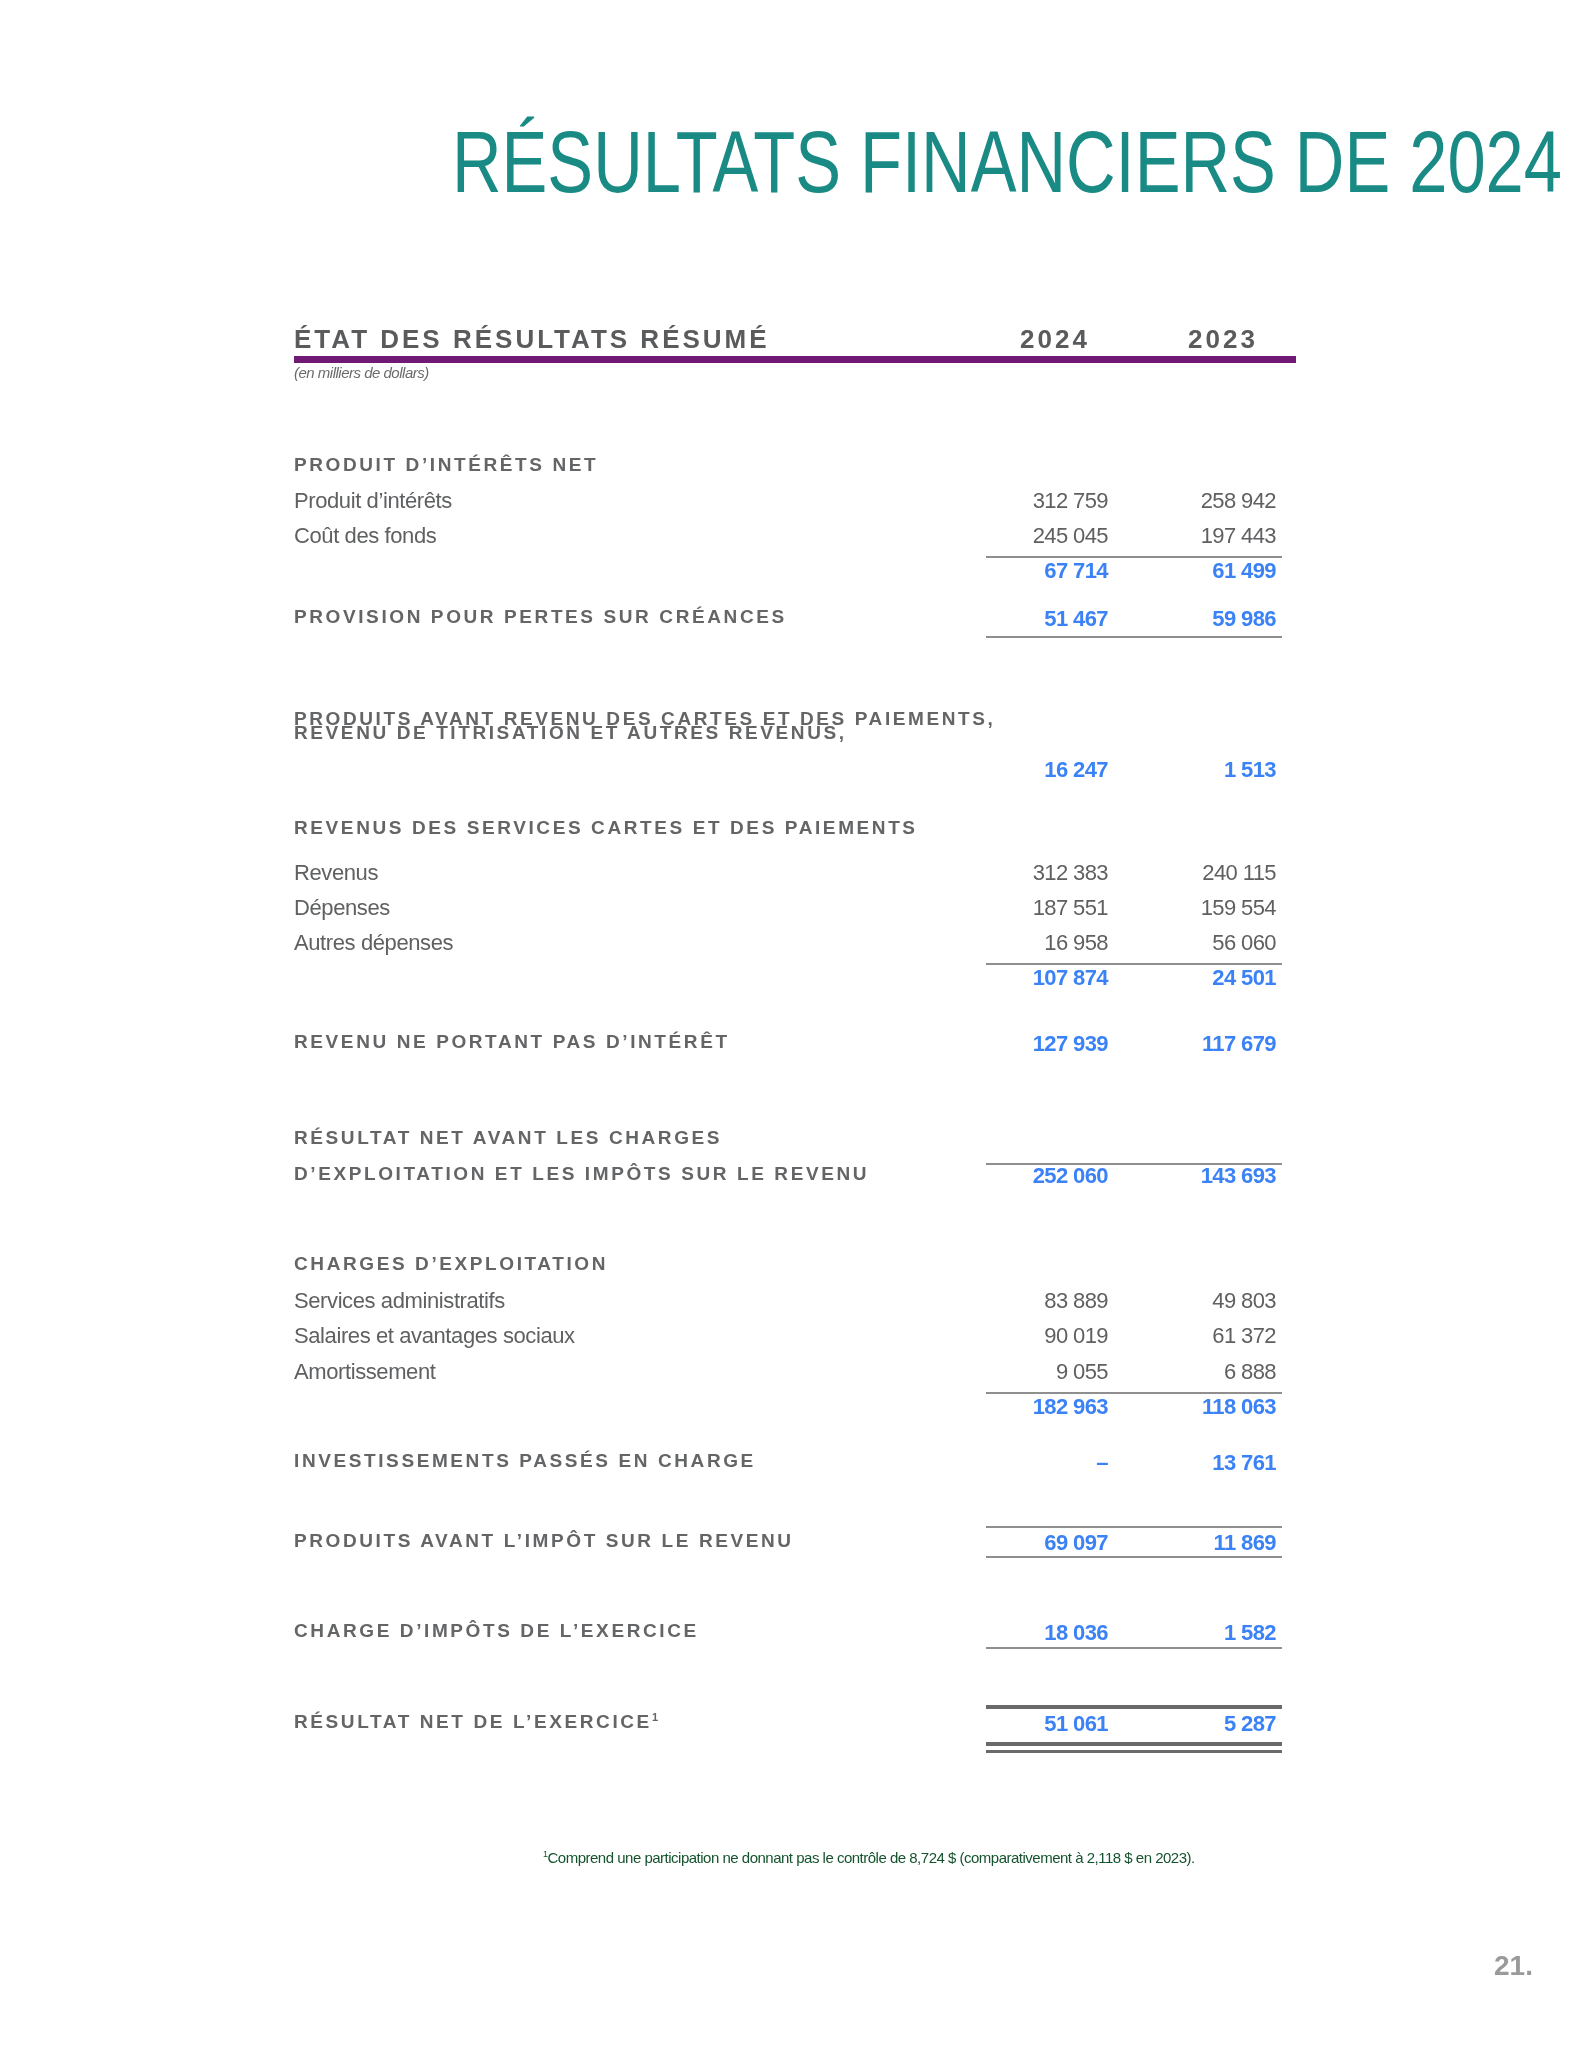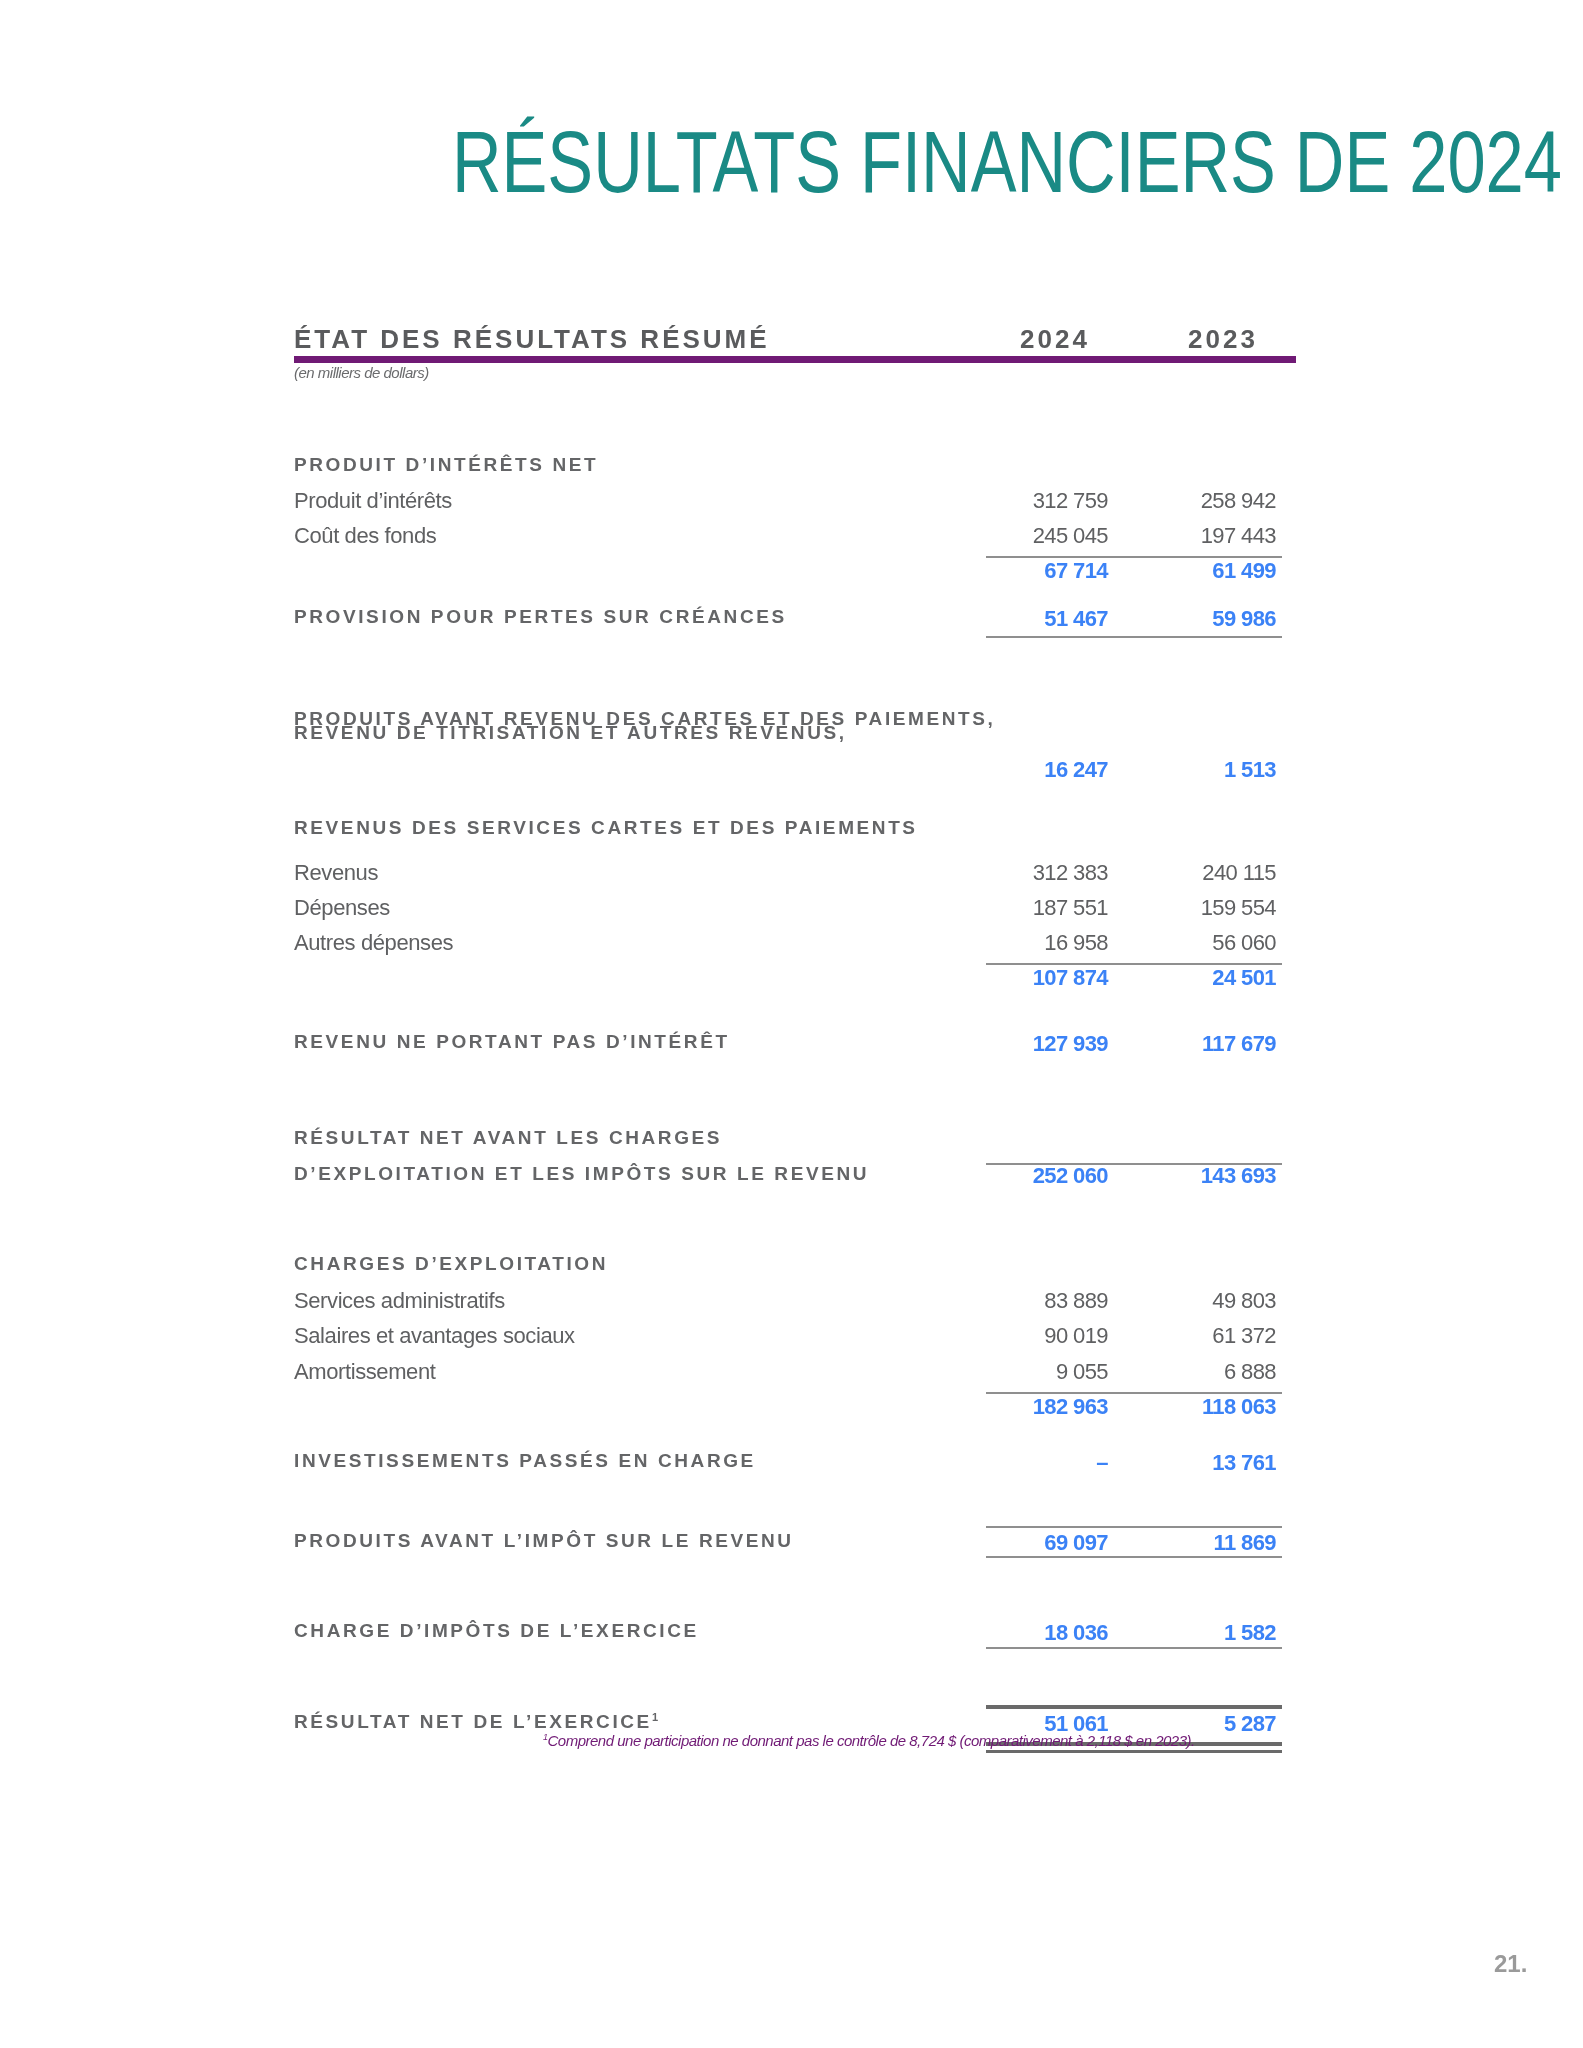--- a/index.html
+++ b/index.html
@@ -106,32 +106,31 @@
       height: 0;
       border-top: 2px solid #8f8f8f;
     }
     .rule.thick {
       border-top: 4px solid #6a6a6a;
     }
     .rule.c12 { left: 986px; width: 296px; }
     .footnote {
       position: absolute;
       left: 543px;
-      top: 1732px;
+      top: 1849px;
       font-size: 15px;
-      font-style: italic;
-      color: #701a75;
+      color: #14532d;
       letter-spacing: -0.5px;
       white-space: nowrap;
     }
     .page-number {
       position: absolute;
       left: 1494px;
       top: 1950px;
-      font-size: 24px;
+      font-size: 28px;
       color: #9a9a9a;
       font-weight: bold;
     }
   </style>
 </head>
 <body>
 
 <h1 class="page-title">RÉSULTATS FINANCIERS DE 2024</h1>
 
 <div class="header">

